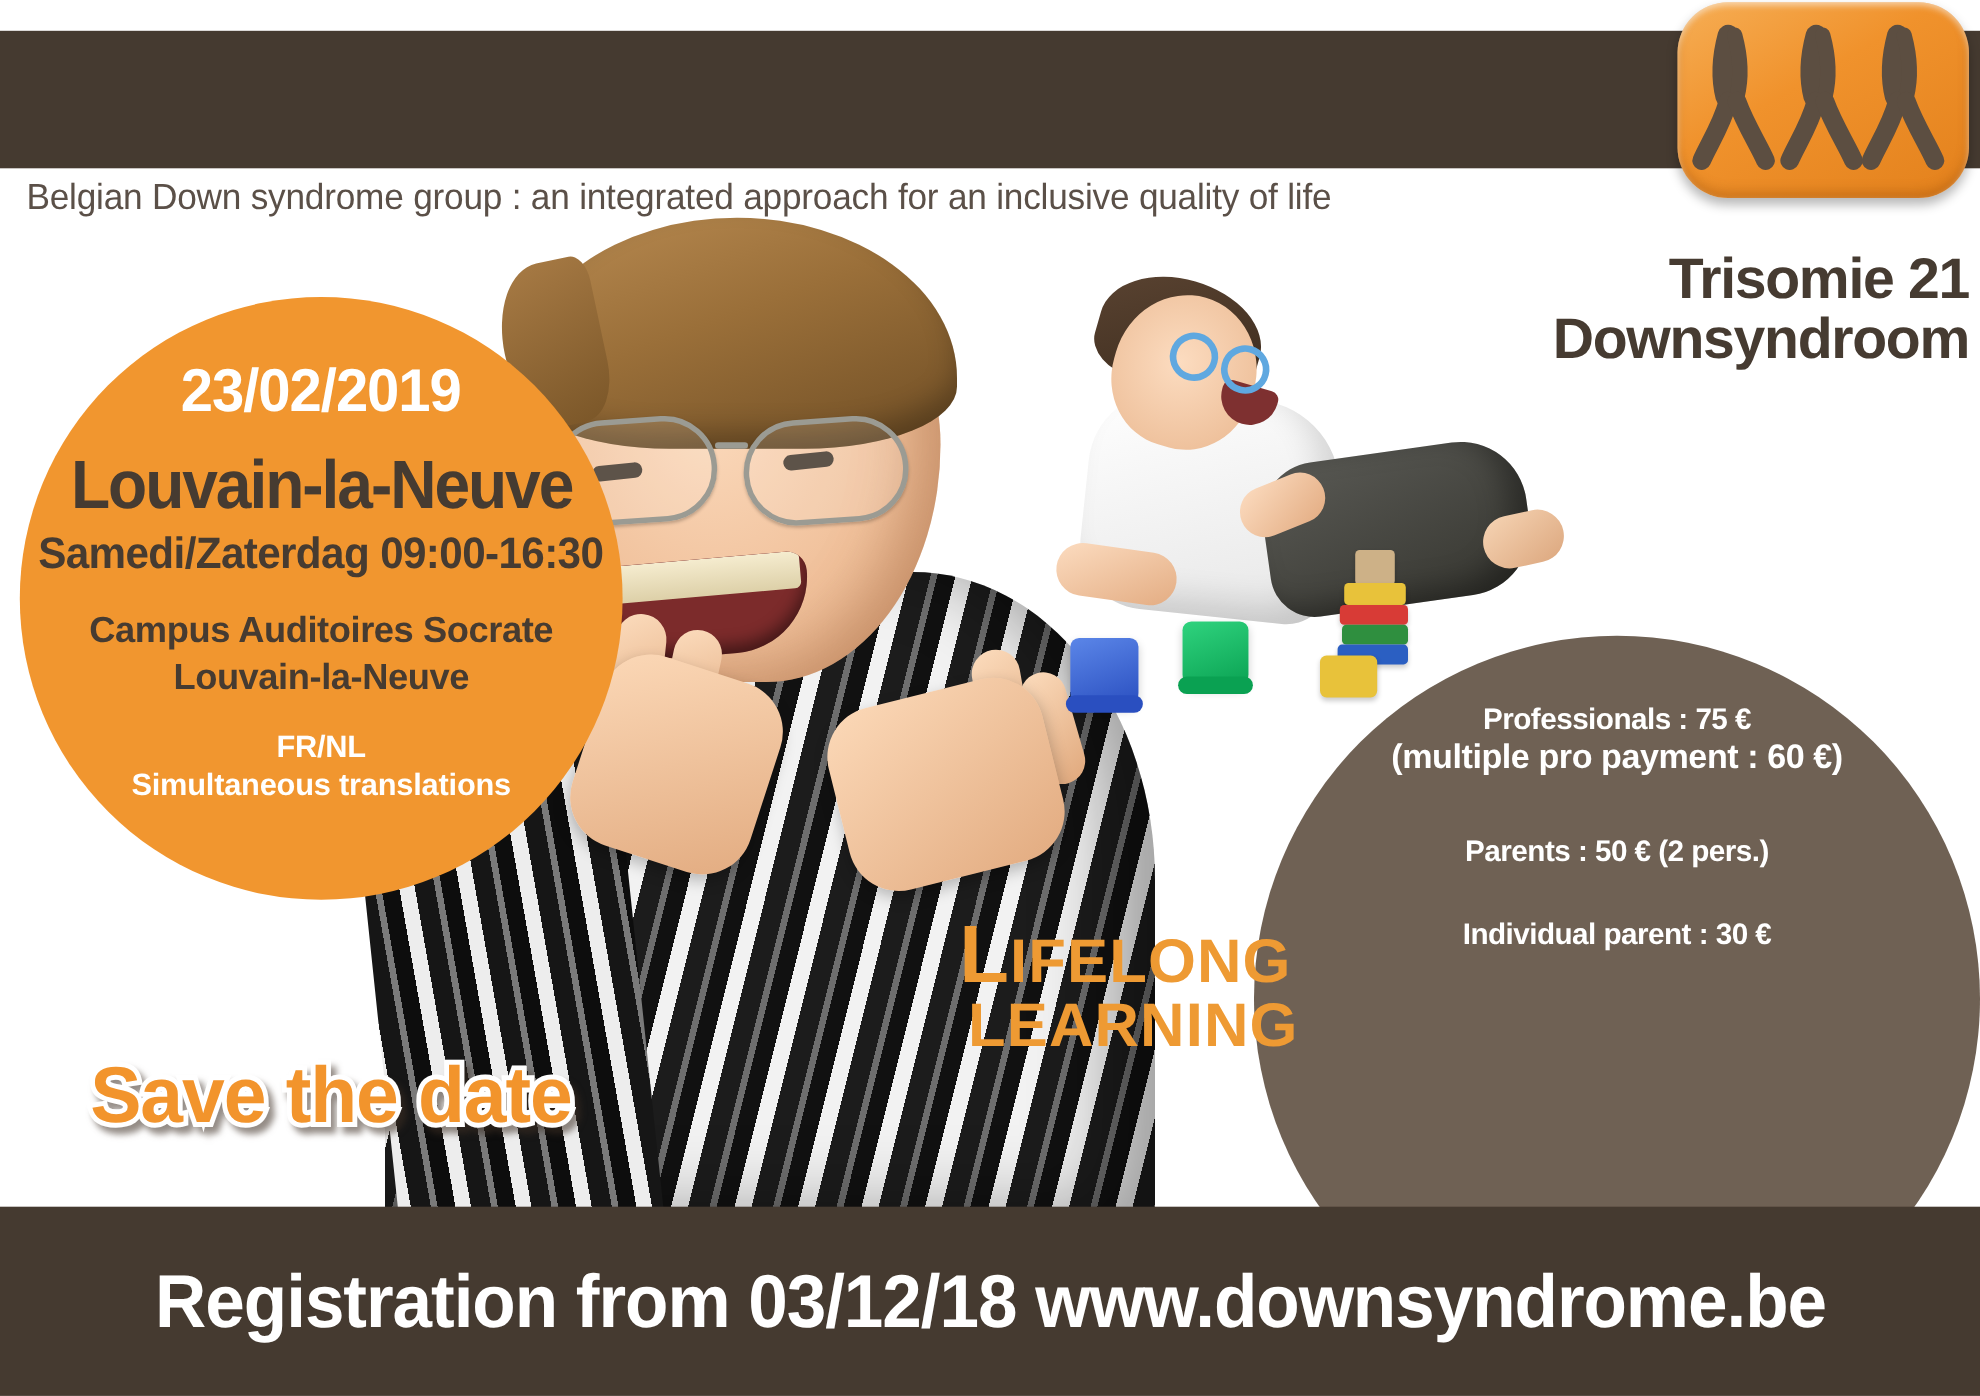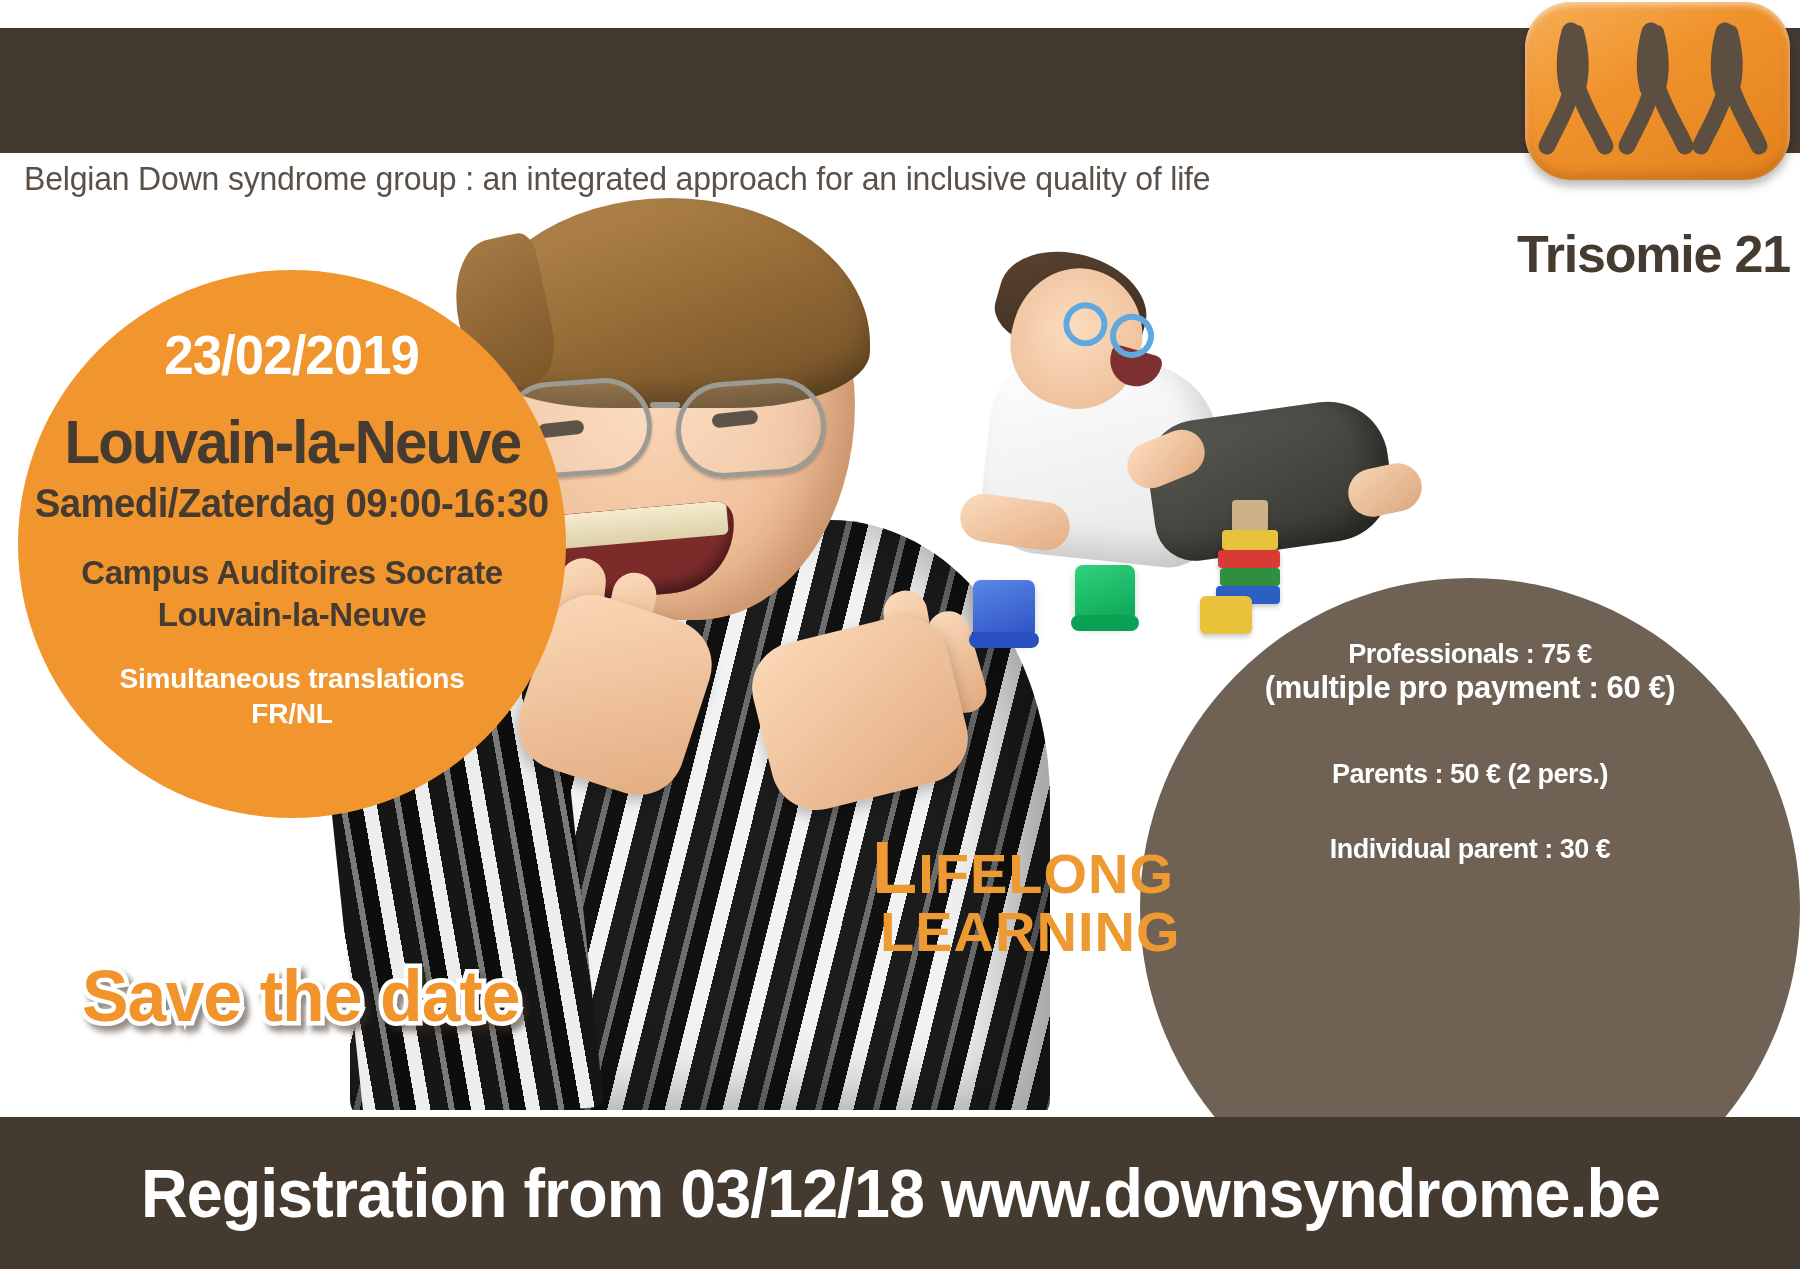--- a/index.html
+++ b/index.html
@@ -266,21 +266,21 @@
     text-align:center;
   }
   .pc-row{ font-size:27px; font-weight:700; letter-spacing:-0.5px; line-height:1.05;}
   .pc-sub{ font-size:31px; font-weight:700; letter-spacing:-0.4px; margin-top:2px;}
   .pc-gap{ height:54px; }
   .pc-gap2{ height:46px; }
   .pc-gap3{ height:42px; }
 
   
   .footer-bar{
-    position:absolute; left:0; bottom:0; width:1800px; height:152px;
+    position:absolute; left:0; bottom:0; width:1800px; height:172px;
     background:#453A30; z-index:9;
     display:flex; align-items:center; justify-content:center;
   }
   .footer-text{
     font-size:68px; font-weight:700; color:#ffffff;
     letter-spacing:-1px; white-space:nowrap; transform:scaleX(.95);
   }
 </style>
 </head>
 <body>
@@ -358,33 +358,34 @@
       <path d="M200 30 C194 52 194 70 198 86" stroke-width="19"></path>
       <path d="M206 30 C212 52 212 70 208 86" stroke-width="14"></path>
       <path d="M200 90 C194 112 182 130 176 144" stroke-width="17"></path>
       <path d="M208 90 C216 112 228 130 234 144" stroke-width="17"></path>
     </g>
   </svg>
 </div>
 
 <div class="right-org">
   <div>Trisomie 21</div>
+  <div>Downsyndroom</div>
 </div>
 
 <div class="orange-circle">
   <div class="oc-date">23/02/2019</div>
   <div class="oc-city">Louvain-la-Neuve</div>
   <div class="oc-time">Samedi/Zaterdag  09:00-16:30</div>
   <div class="oc-venue">
     <div>Campus Auditoires Socrate</div>
     <div>Louvain-la-Neuve</div>
   </div>
   <div class="oc-trans">
+    <div>FR/NL</div>
     <div>Simultaneous translations</div>
-    <div>FR/NL</div>
   </div>
 </div>
 
 <div class="save-date">Save the date</div>
 
 <div class="lifelong">
   <span class="ln ln1"><span class="cap">L</span><span class="sml">IFELONG</span></span>
   <span class="ln ln2 sml">LEARNING</span>
 </div>
 

